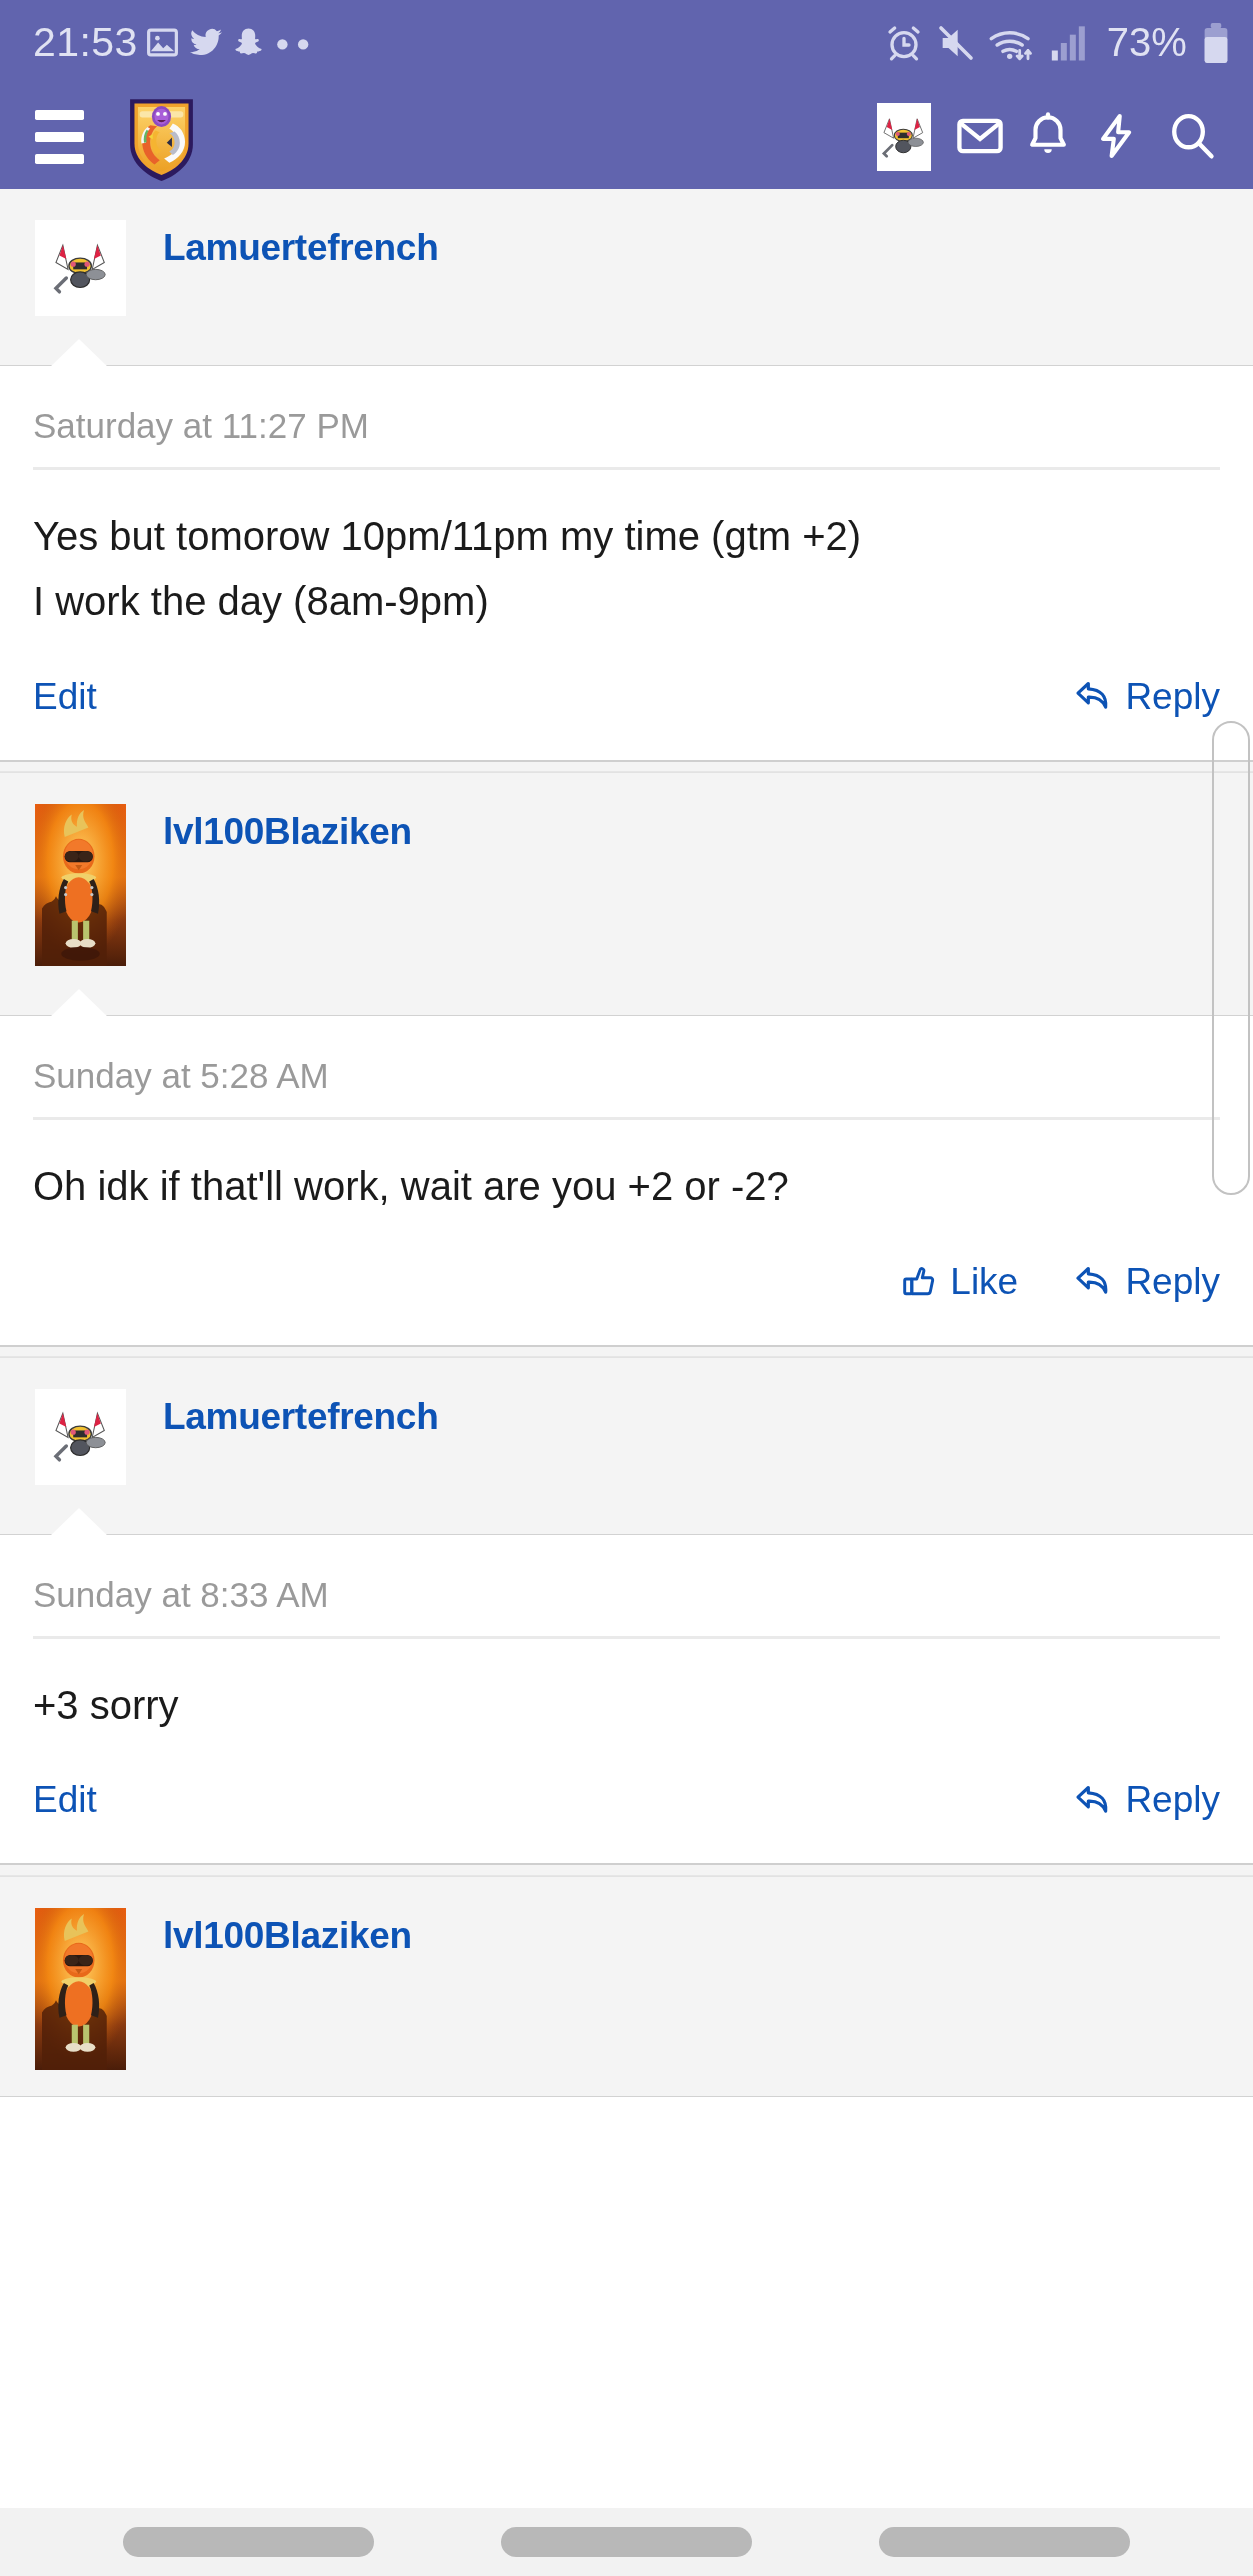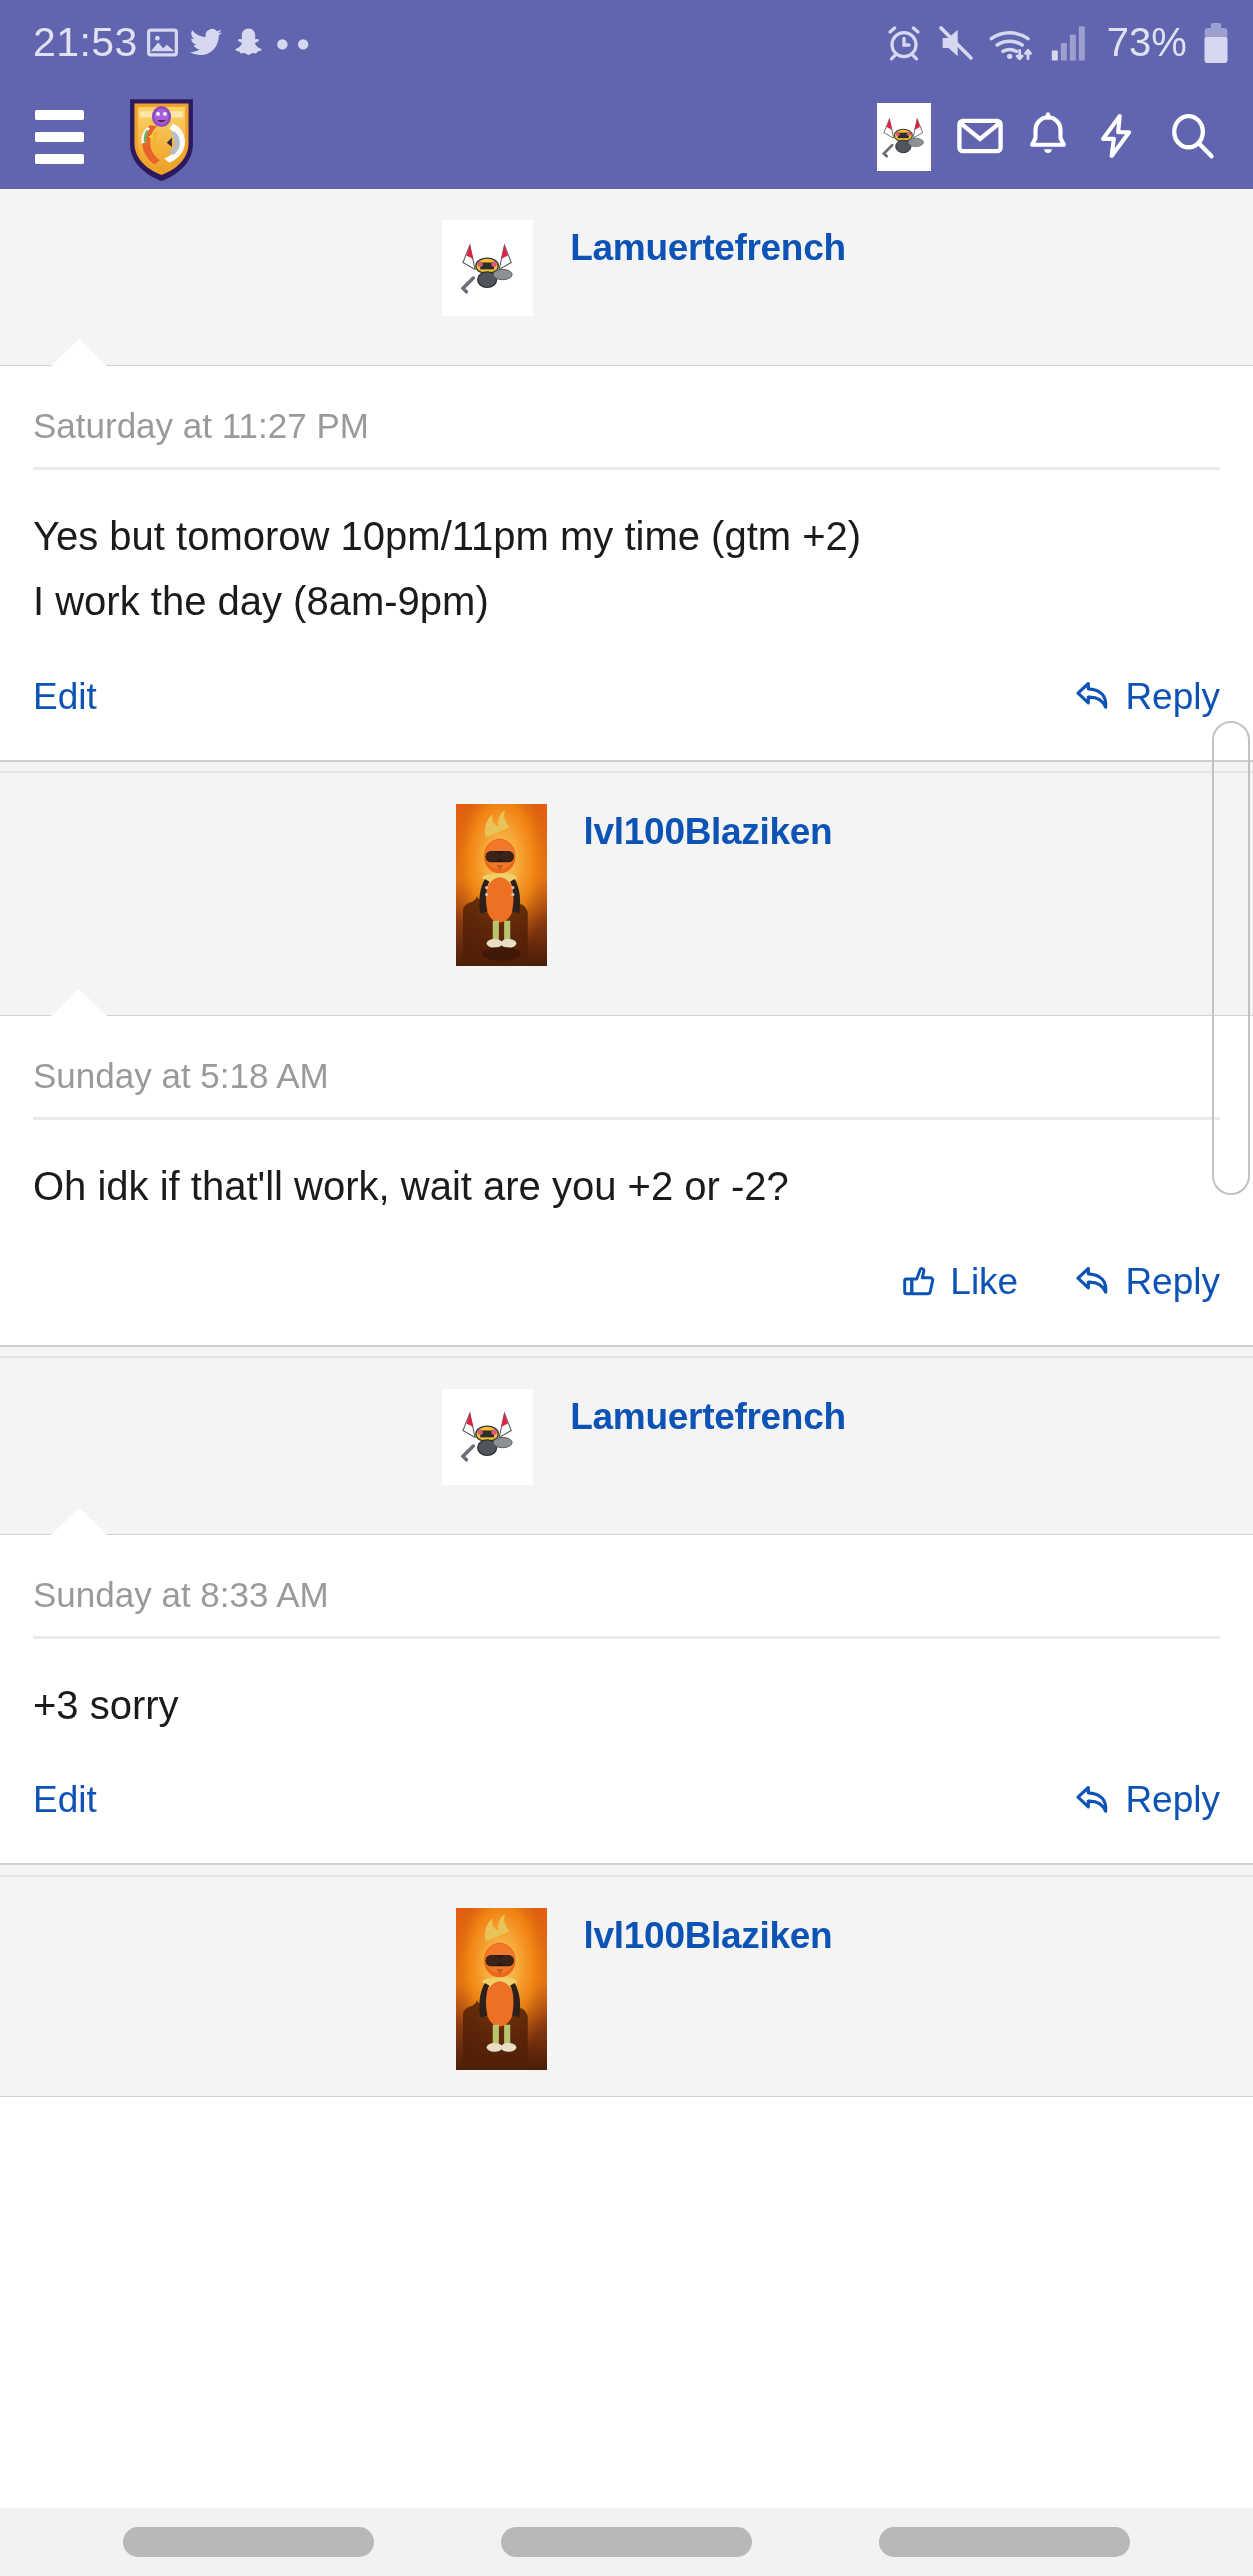--- a/index.html
+++ b/index.html
@@ -54,21 +54,21 @@
   .thread{ background:#ffffff; }
 
   .post{ background:#ffffff; }
 
   .post-header{
     position:relative;
     background:#f4f4f4;
     border-top:0.9px solid #e2e2e2;
     border-bottom:1.7px solid #d2d2d2;
     padding:31px 0 49px 35px;
-    display:flex; align-items:flex-start;justify-content:center;
+    display:flex; align-items:flex-start;
   }
   .post-header.first{ border-top:none; }
   .avatar-box{
     width:91px; height:96px;
     background:#ffffff;
     flex:0 0 auto;
     display:flex; align-items:center; justify-content:center;
     overflow:hidden;
   }
   .avatar-box.tall{ height:162px; }
@@ -401,21 +401,21 @@
             <rect x="55" y="134" width="7" height="24" fill="#b9c46e"></rect>
           <ellipse cx="44" cy="160" rx="9" ry="5" fill="#e8dfc8"></ellipse>
             <ellipse cx="60" cy="160" rx="9" ry="5" fill="#e8dfc8"></ellipse>
           <ellipse cx="52" cy="172" rx="22" ry="8" fill="#3a1608" opacity=".7"></ellipse>
         </svg>
       </div>
       <span class="username">lvl100Blaziken</span>
       <span class="notch"></span>
     </div>
     <div class="post-body">
-      <div class="post-date">Sunday at 5:18 AM</div>
+      <div class="post-date">Sunday at 5:28 AM</div>
       <div class="post-text">Oh idk if that'll work, wait are you +2 or -2?</div>
       <div class="post-actions">
         <span class="act right">
           <span>
             <svg width="37" height="37" viewBox="0 0 24 24">
                 <path d="M7 10.4h3.2l2.2-6c.2-.6.8-1 1.4-.8.8.2 1.2 1 1 1.8l-1 4.2h5.2c1 0 1.7.9 1.5 1.8l-1.5 7.2c-.2.8-.9 1.4-1.7 1.4H7z" fill="none" stroke="#0d53b5" stroke-width="1.9" stroke-linejoin="round"></path>
                 <rect x="2.4" y="10.4" width="4.6" height="9.6" rx="1" fill="none" stroke="#0d53b5" stroke-width="1.9"></rect>
               </svg>
           </span>
           <span>Like</span>

